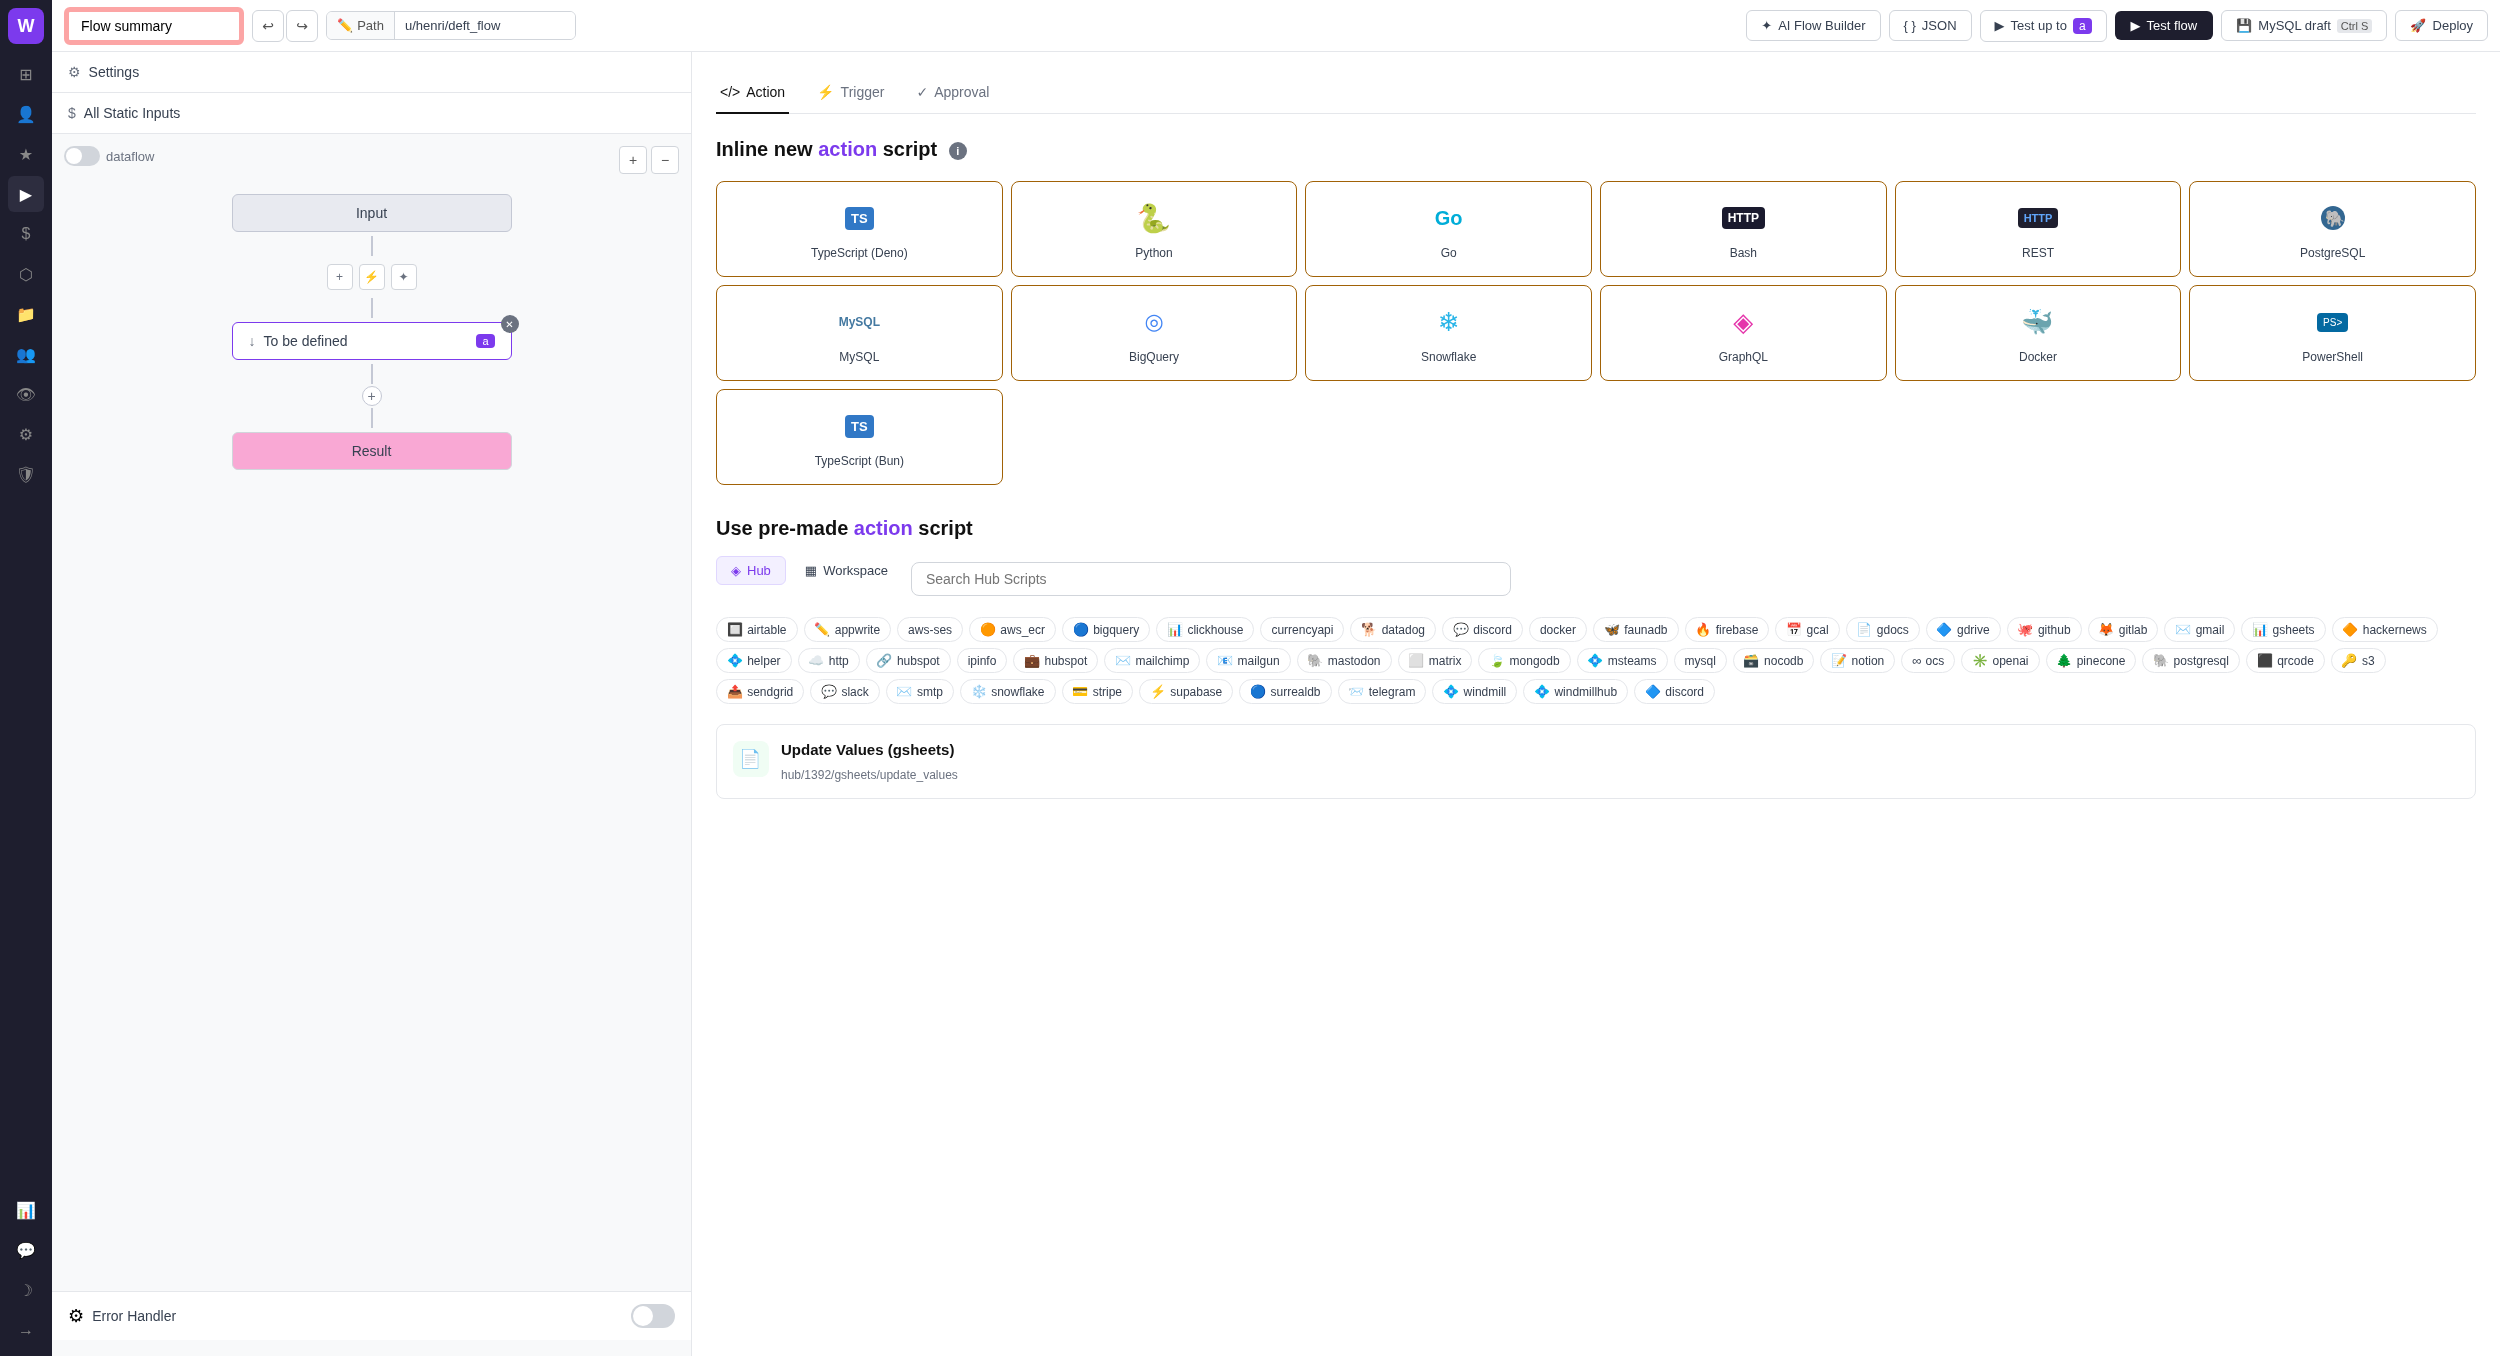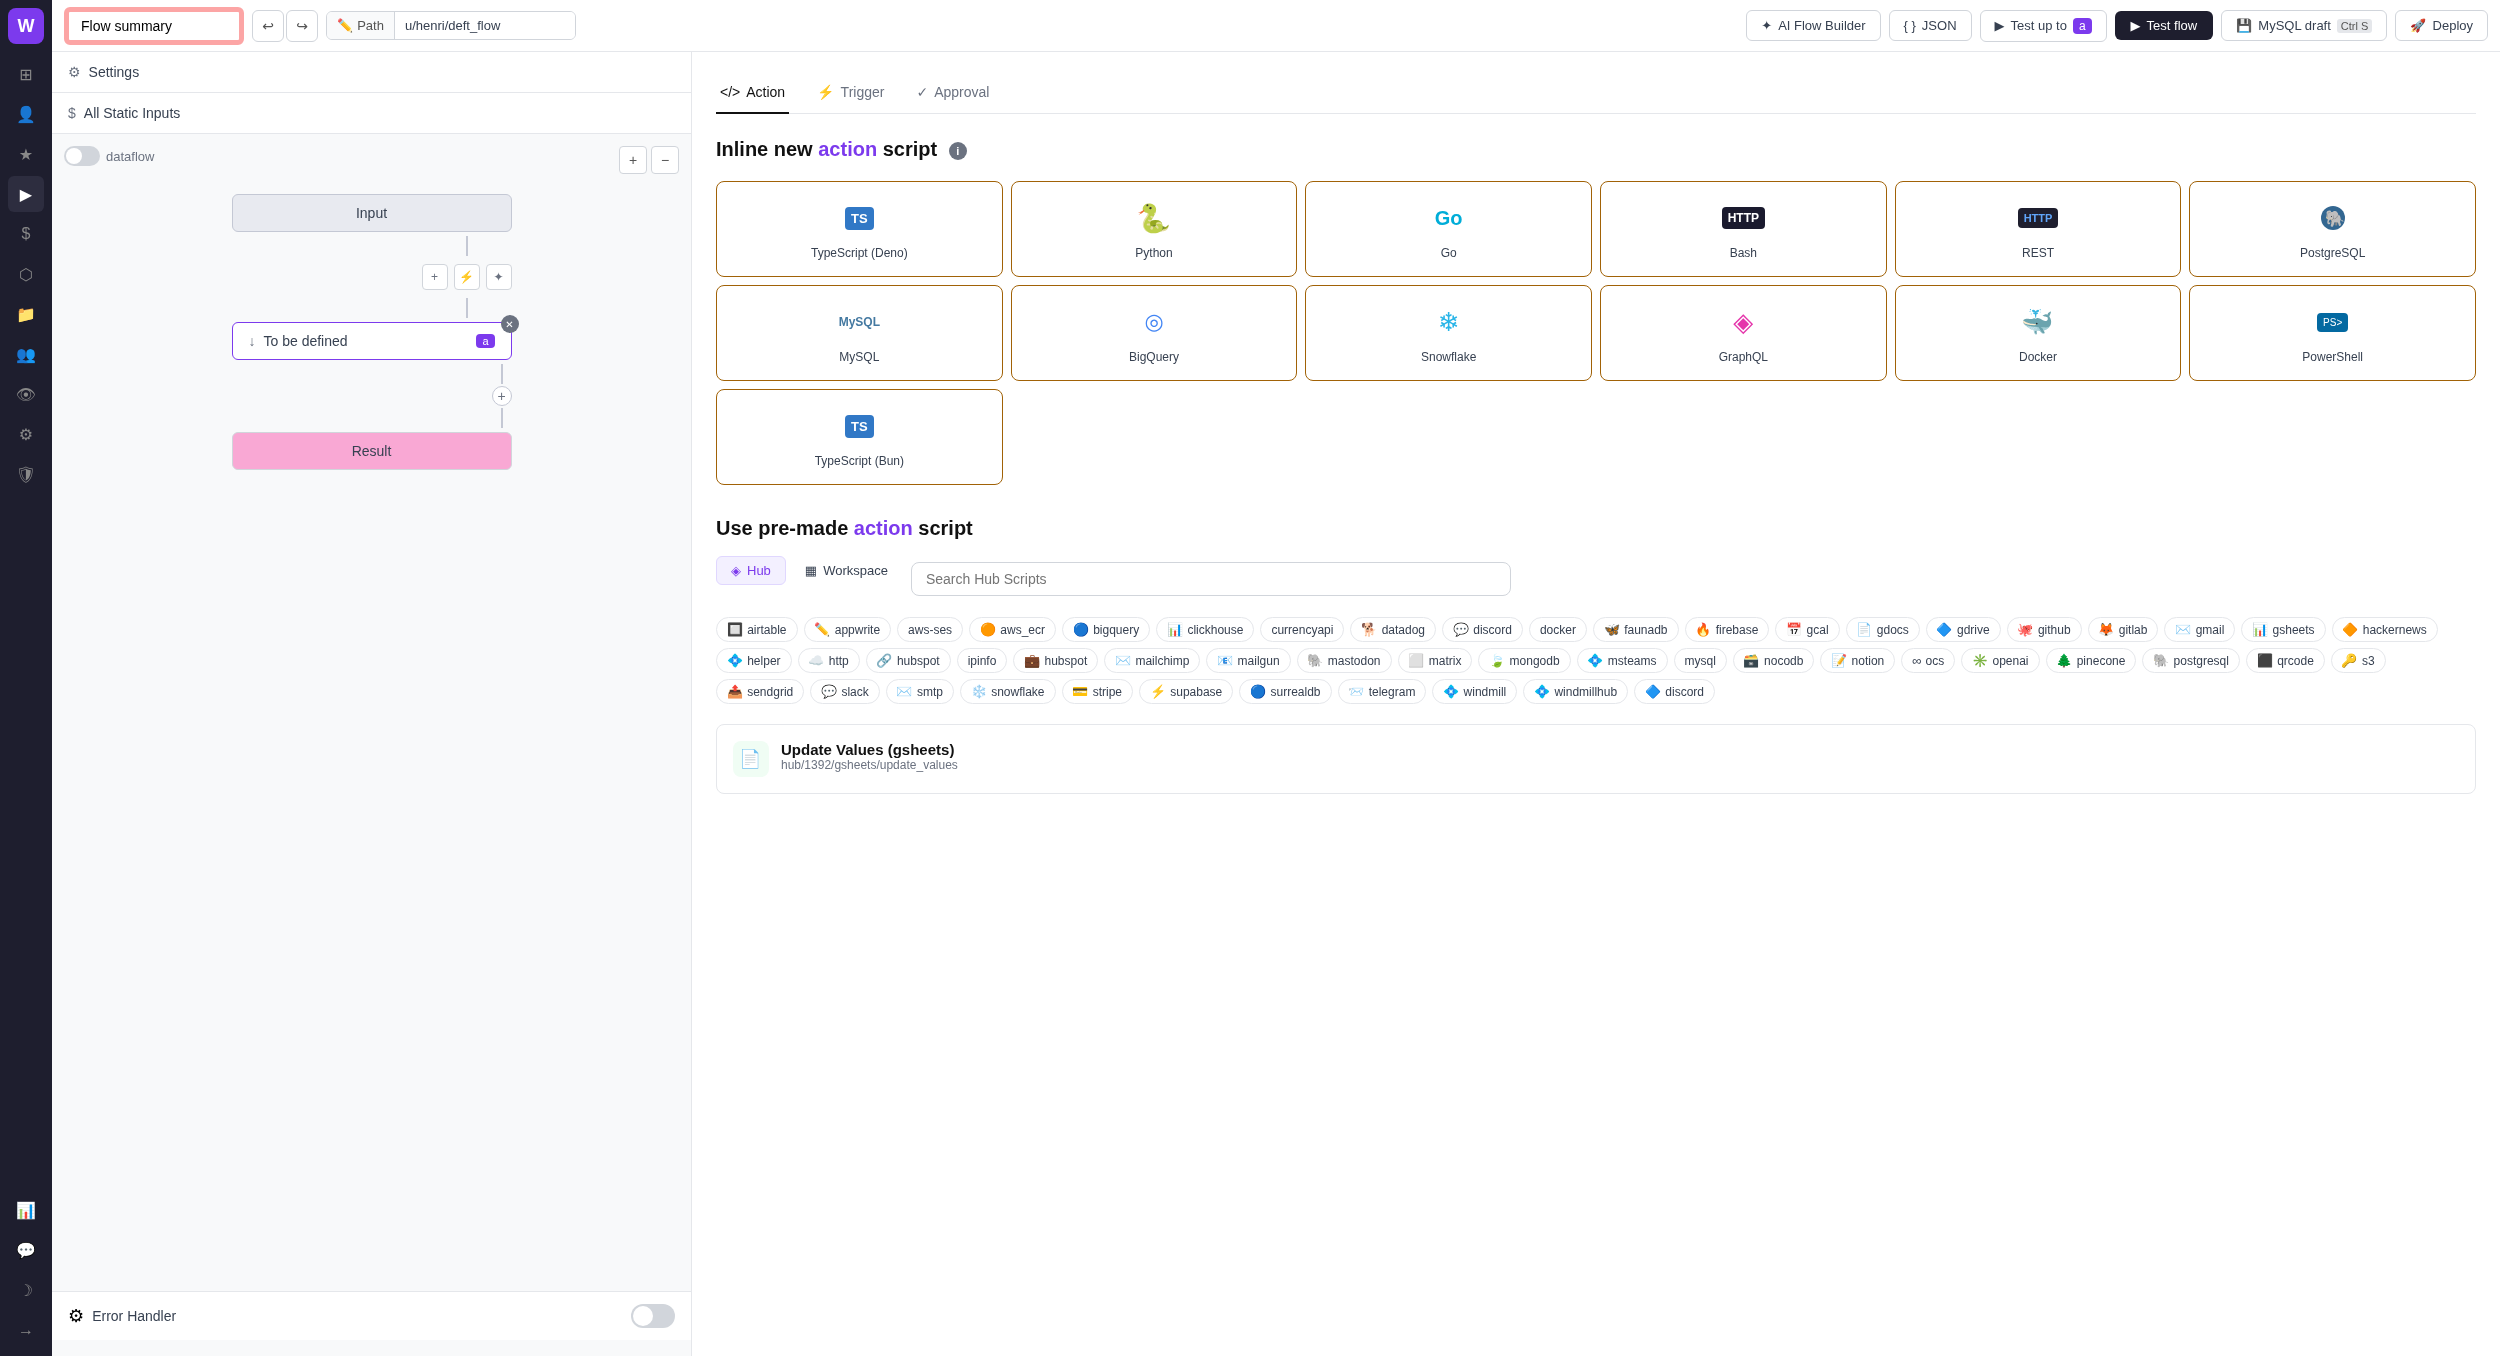--- a/index.html
+++ b/index.html
@@ -255,21 +255,21 @@
       background: white;
       border-radius: 50%;
       position: absolute;
       top: 2px;
       transition: left 0.2s;
     }
 
     .flow-nodes {
       display: flex;
       flex-direction: column;
-      align-items: flex-end;
+      align-items: center;
       gap: 0;
       margin-top: 40px;
     }
     .flow-node {
       background: #e8eaf0;
       border: 1px solid #c4c8d4;
       border-radius: 6px;
       padding: 10px 20px;
       min-width: 280px;
       text-align: center;
@@ -515,21 +515,21 @@
       cursor: pointer;
     }
     .script-card-icon {
       width: 36px; height: 36px;
       background: #f0fdf4;
       border-radius: 8px;
       display: flex; align-items: center; justify-content: center;
       font-size: 18px;
     }
     .script-card-info .name { font-size: 15px; font-weight: 600; color: #111; }
-    .script-card-info .path { font-size: 12px; color: #6b7280; margin-top: 0; }
+    .script-card-info .path { font-size: 12px; color: #6b7280; margin-top: 10px; }
 
     .tabs-search-row {
       display: flex;
       align-items: center;
       gap: 8px;
       margin-bottom: 16px;
     }
 
     
     .ts-icon { background: #3178c6; color: white; border-radius: 4px; padding: 4px 6px; font-size: 13px; font-weight: bold; }

